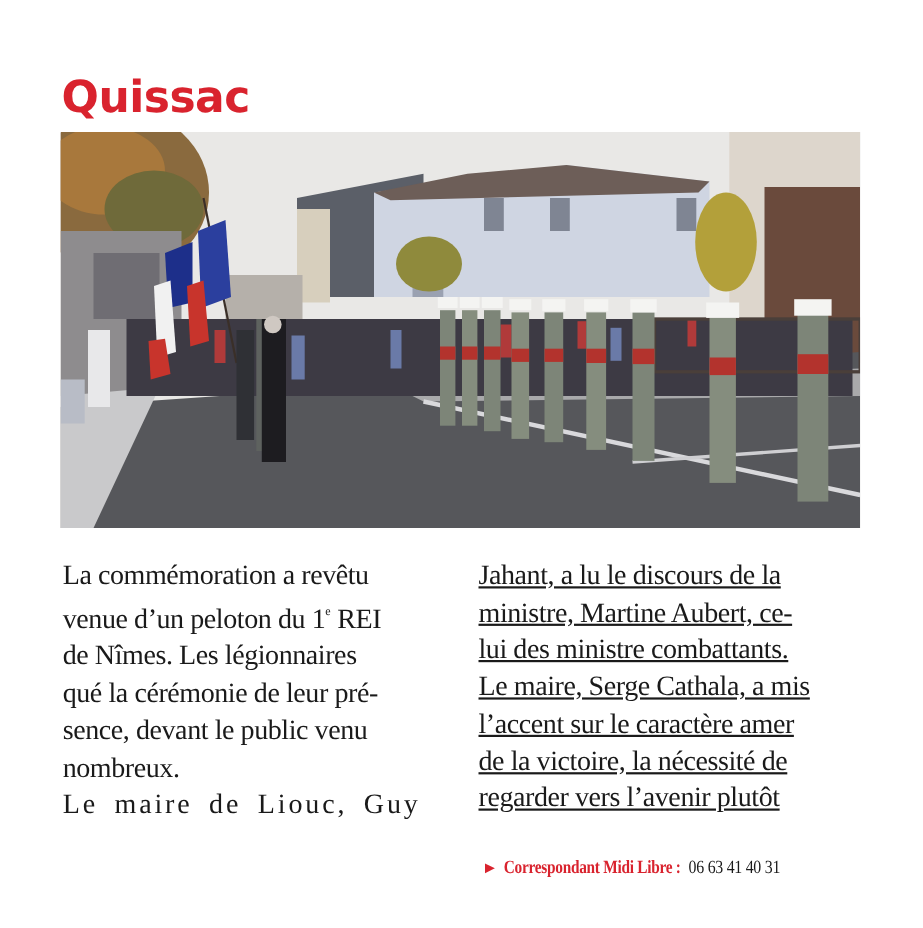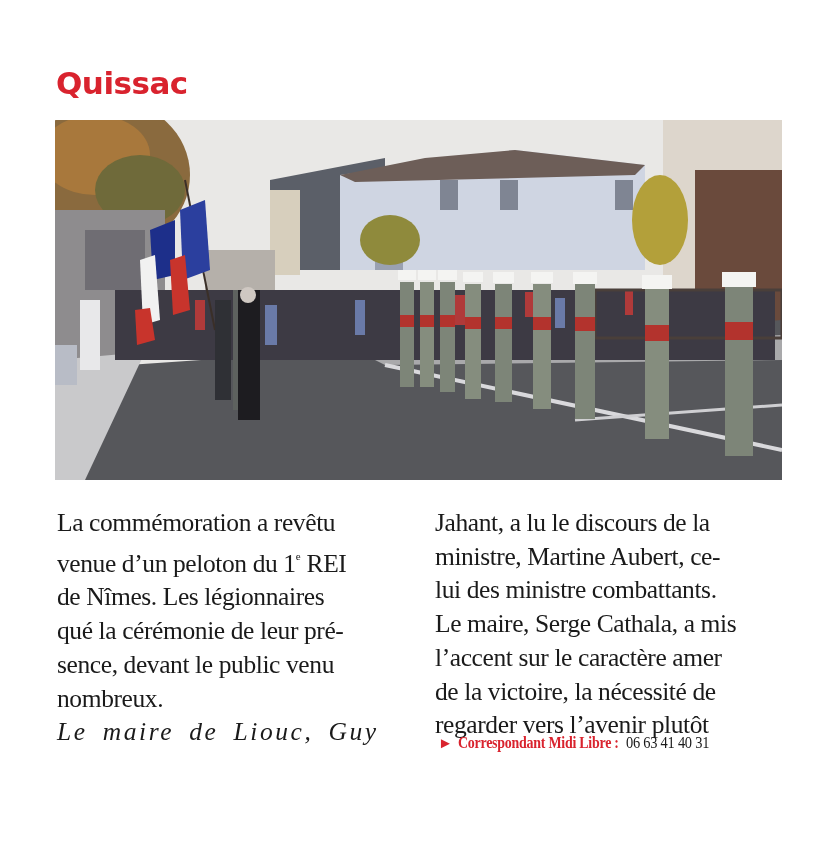--- a/index.html
+++ b/index.html
@@ -1,38 +1,38 @@
 <!DOCTYPE html>
 <html><head>
   <meta charset="utf-8">
   <style>
     html, body { margin: 0; padding: 0; background: #ffffff; }
     body { width: 839px; height: 844px; position: relative; overflow: hidden; }
     .headline {
       position: absolute; left: 56px; top: 38px;
       font-family: "DejaVu Sans", sans-serif; font-weight: bold;
-      font-size: 31px; line-height: 48px; color: #d9232e; letter-spacing: -0.5px;
+      font-size: 40px; line-height: 48px; color: #d9232e; letter-spacing: -0.5px;
     }
     .photo {
       position: absolute; left: 55px; top: 120px; width: 727px; height: 360px;
       overflow: hidden; background: #d8d8d6;
     }
     .photo svg { display: block; width: 100%; height: 100%; }
     .col {
       position: absolute; top: 506px; width: 352px;
       font-family: "Liberation Serif", serif; font-size: 25.5px; line-height: 33.7px;
       color: #1a1a1a; letter-spacing: -0.4px;
     }
     .col-left { left: 57px; }
-    .col-right { left: 435px; }
+    .col-right { left: 435px; text-decoration: underline; }
     .line { display: block; white-space: nowrap; }
-    .line.justify-wide { letter-spacing: 2.6px; word-spacing: 6px; font-style: italic; }
+    .line.justify-wide { letter-spacing: 2.6px; word-spacing: 6px; }
     sup.ord { font-size: 11px; vertical-align: 12px; letter-spacing: 0; }
     .credit {
-      position: absolute; left: 438px; top: 732px;
+      position: absolute; left: 438px; top: 778px;
       font-family: "Liberation Serif", serif; font-size: 17px; line-height: 22px;
       white-space: nowrap; letter-spacing: -0.3px;
     }
     .credit .arrow { color: #d9232e; font-size: 15px; margin-right: 5px; }
     .credit .label { color: #d9232e; font-weight: bold; transform: scaleX(0.82); display: inline-block; transform-origin: left; margin-right: -32px; }
     .credit .phone { color: #1a1a1a; display: inline-block; transform: scaleX(0.85); transform-origin: left; }
   </style>
 </head>
 <body>
 

